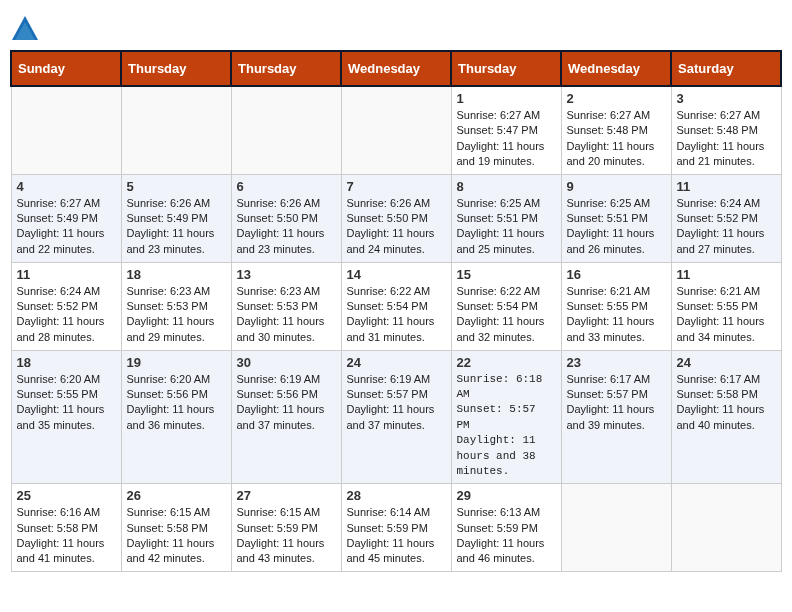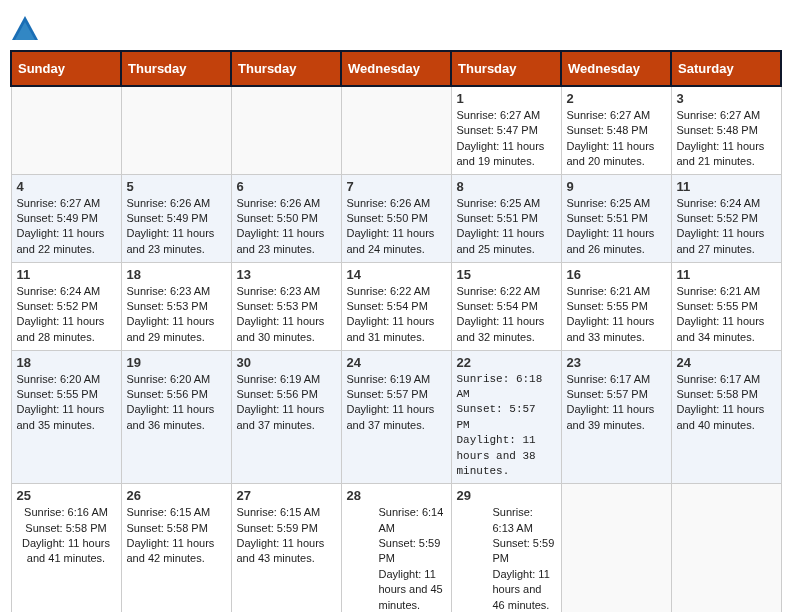--- a/index.html
+++ b/index.html
@@ -278,45 +278,45 @@
         <td>
           <span class="day-number">24</span>
           <div class="day-info" style="white-space: pre-line;">Sunrise: 6:17 AM
 Sunset: 5:58 PM
 Daylight: 11 hours and 40 minutes.</div>
         </td>
       </tr>
       <tr>
         <td>
           <span class="day-number">25</span>
-          <div class="day-info" style="white-space: pre-line; text-align: center;">Sunrise: 6:16 AM
+          <div class="day-info" style="white-space: pre-line;">Sunrise: 6:16 AM
 Sunset: 5:58 PM
 Daylight: 11 hours and 41 minutes.</div>
         </td>
         <td>
           <span class="day-number">26</span>
           <div class="day-info" style="white-space: pre-line;">Sunrise: 6:15 AM
 Sunset: 5:58 PM
 Daylight: 11 hours and 42 minutes.</div>
         </td>
         <td>
           <span class="day-number">27</span>
           <div class="day-info" style="white-space: pre-line;">Sunrise: 6:15 AM
 Sunset: 5:59 PM
 Daylight: 11 hours and 43 minutes.</div>
         </td>
         <td>
           <span class="day-number">28</span>
-          <div class="day-info" style="white-space: pre-line; margin-left: 32px;">Sunrise: 6:14 AM
+          <div class="day-info" style="white-space: pre-line;">Sunrise: 6:14 AM
 Sunset: 5:59 PM
 Daylight: 11 hours and 45 minutes.</div>
         </td>
         <td>
           <span class="day-number">29</span>
-          <div class="day-info" style="white-space: pre-line; margin-left: 36px;">Sunrise: 6:13 AM
+          <div class="day-info" style="white-space: pre-line;">Sunrise: 6:13 AM
 Sunset: 5:59 PM
 Daylight: 11 hours and 46 minutes.</div>
         </td>
         <td class="empty"></td>
         <td class="empty"></td>
       </tr>
     </tbody>
 </table>
 
 </body></html>

